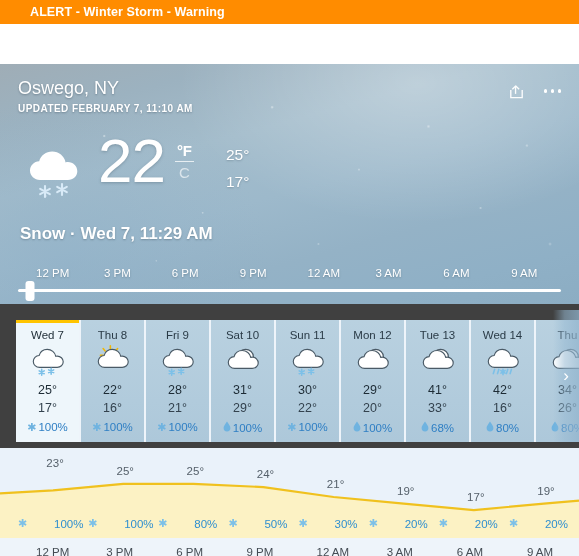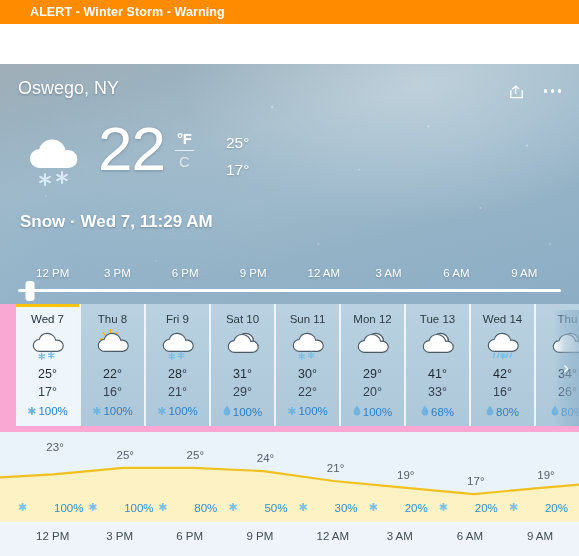--- a/index.html
+++ b/index.html
@@ -90,21 +90,21 @@
   .slider-zone { position: absolute; left: 0; right: 0; bottom: 0; z-index: 2;
                  padding: 0 18px 12px 18px; }
   .slider-labels { display: flex; color: #fff; font-size: 11.5px;
                    text-shadow: 0 1px 2px rgba(60,80,95,.40); margin-bottom: 10px; }
   .slider-labels span { flex: 1; text-align: left; padding-left: 18px; }
   .slider-track { position: relative; height: 3px; background: #fff; border-radius: 2px; cursor: pointer; }
   .slider-handle { position: absolute; left: 12px; top: 50%; transform: translate(-50%,-50%);
                    width: 9px; height: 20px; background: #fff; border-radius: 3px; cursor: grab; }
 
   
-  .strip-wrap { position: relative; background: #f9a8d4; padding: 0 0 6px 0; }
+  .strip-wrap { position: relative; background: #404040; padding: 16px 0 6px 0; }
   .strip { display: flex; overflow: hidden; padding-left: 16px; }
   .day {
     position: relative; width: 65px; flex: none;
     background: linear-gradient(180deg,#b9d1e0 0%, #adc8da 100%);
     border-right: 2px solid #eef4fa;
     padding: 9px 0 8px 0; text-align: center;
   }
   .day.sel { background: #eef6fb; }
   .day.sel::before { content: ""; position: absolute; left: 0; right: 0; top: 0;
                      height: 3px; background: #ffc400; }
@@ -159,20 +159,21 @@
 
   <div class="alert-bar">
     <span class="txt">ALERT - Winter Storm - Warning</span>
   </div>
 
   <div class="hero">
 
     <div class="hero-top">
       <div>
         <div class="city">Oswego, NY</div>
+        <div class="updated">UPDATED FEBRUARY 7, 11:10 AM</div>
       </div>
       <div class="hero-actions">
         <div class="icon-btn">
           <svg width="19" height="19" viewBox="0 0 20 20" fill="none" stroke="#ffffff" stroke-width="1.4">
             <path d="M4 8.5V16.5H16V8.5"></path>
             <path d="M9 12.5V4.6"></path>
             <path d="M5.6 7.6L9.2 4.2L12.8 7.6" stroke-linejoin="round"></path>
           </svg>
         </div>
         <div class="dots">

